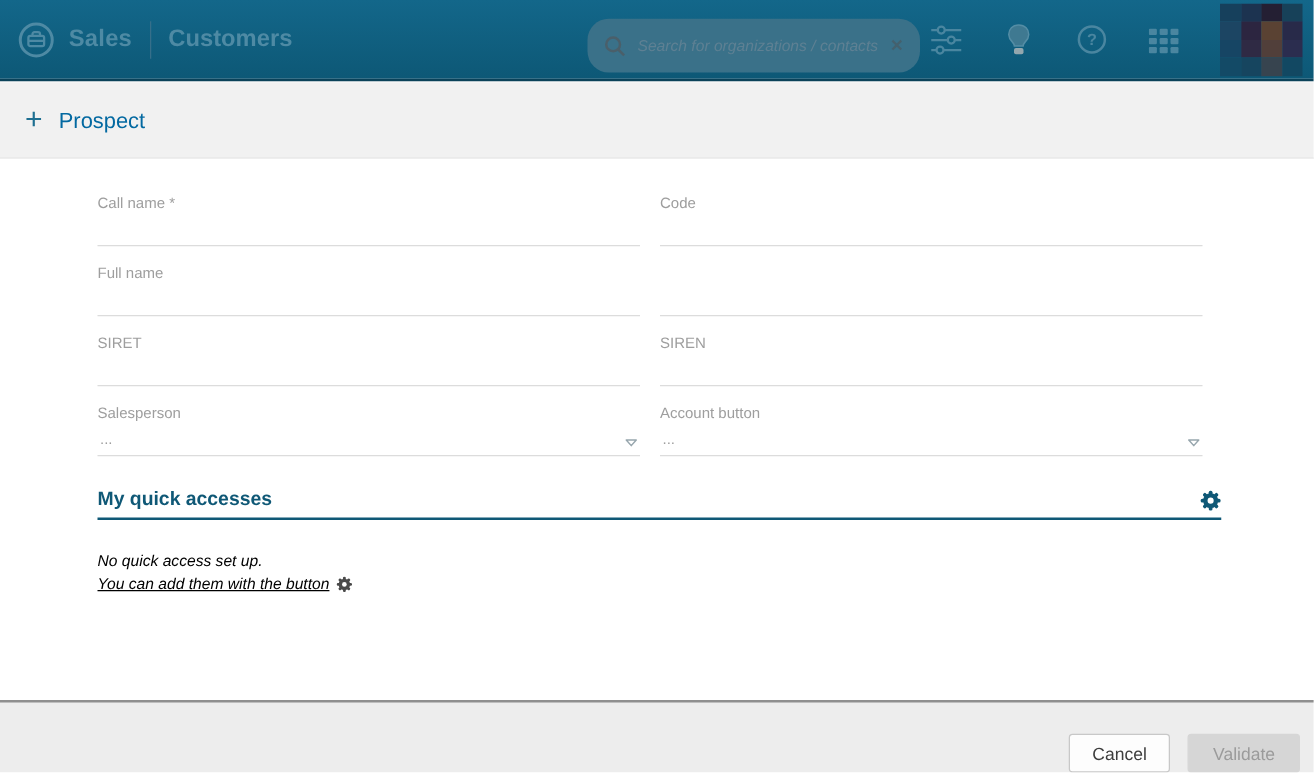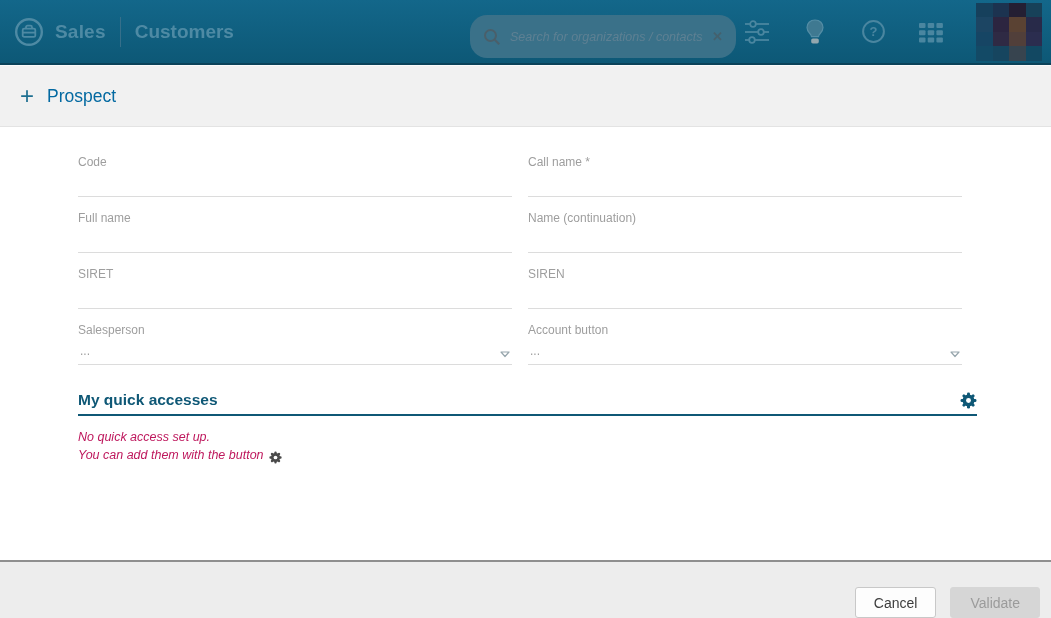--- a/index.html
+++ b/index.html
@@ -73,22 +73,22 @@
   .select-chevron { position:absolute; right:2px; bottom:6px; display:flex; }
 
   
   .quick-access { padding:14px 74px 0 78px; }
   .qa-header {
     display:flex; justify-content:space-between; align-items:center;
     border-bottom:2px solid #0f5876; padding-bottom:5px;
   }
   .qa-title { font-size:15.5px; font-weight:700; color:#0f5876; }
   .qa-gear-btn { cursor:pointer; display:flex; }
-  .qa-hints { margin-top:13px; font-size:12.5px; font-style:italic; color:#be185d; line-height:1.4; }
-  .qa-line2 { display:flex; align-items:flex-end; gap:5px; }
+  .qa-hints { margin-top:25px; font-size:12.5px; font-style:italic; color:#000000; line-height:1.4; }
+  .qa-line2 { display:flex; align-items:center; gap:5px;text-decoration:underline; }
   .qa-line2 .inline-gear { display:flex; }
 
   
   .footer {
     height:58px; flex:0 0 58px; background:#ededed; border-top:2px solid #8f8f8f;
     display:flex; align-items:flex-end; justify-content:flex-end; gap:14px; padding-right:11px;
   }
   .btn { height:31px; border-radius:3px; font-size:14px; font-family:inherit; cursor:pointer; }
   .btn-cancel { background:#fdfdfd; border:1px solid #c8c8c8; color:#3d3d3d; padding:0 18px; }
   .btn-validate { background:#d6d6d6; border:1px solid #d6d6d6; color:#9b9b9b; padding:0 19px; cursor:default; }
@@ -181,34 +181,33 @@
 
 <div class="prospect-band">
   <span class="plus-icon">+</span>
   <span class="prospect-title">Prospect</span>
 </div>
 
 <main class="main">
   <div class="form-area">
     <div class="form-grid">
       <div class="field">
+        <label class="field-label">Call name *</label>
+        <input value="" style="">
+      </div>
+      <div class="field">
         <label class="field-label">Code</label>
         <input value="" style="">
       </div>
-      <div class="field">
-        <label class="field-label">Call name *</label>
-        <input value="" style="">
-      </div>
 
       <div class="field">
         <label class="field-label">Full name</label>
         <input value="" style="">
       </div>
       <div class="field">
-        <label class="field-label">Name (continuation)</label>
         <input value="" style="">
       </div>
 
       <div class="field">
         <label class="field-label">SIRET</label>
         <input value="" style="">
       </div>
       <div class="field">
         <label class="field-label">SIREN</label>
         <input value="" style="">

